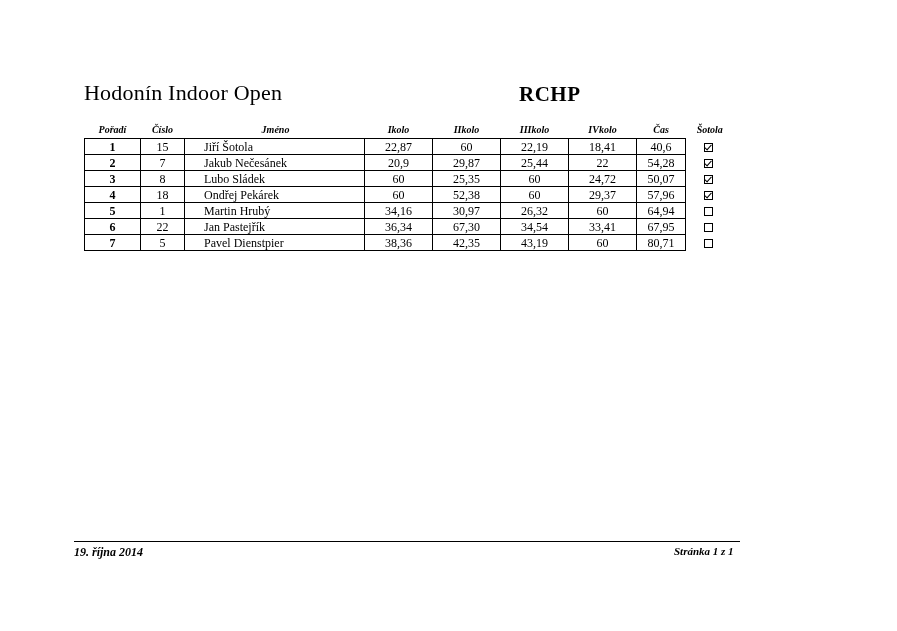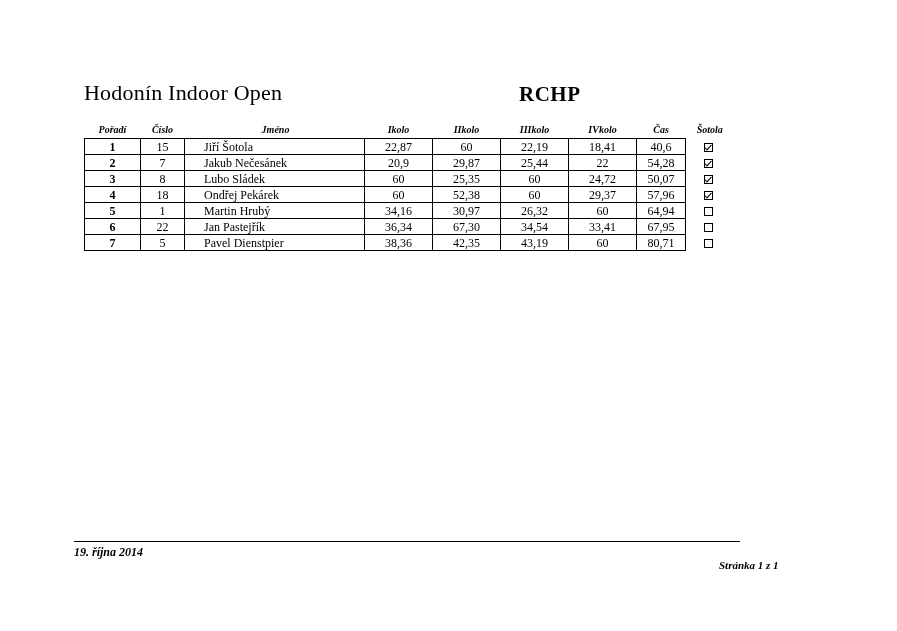--- a/index.html
+++ b/index.html
@@ -134,28 +134,27 @@
     left: 74px;
     top: 545px;
     font-size: 12px;
     font-style: italic;
     font-weight: bold;
     font-family: "Liberation Serif", serif;
     white-space: nowrap;
   }
   .footer-right {
     position: absolute;
-    left: 719px;
+    left: 674px;
     top: 545px;
     font-size: 11px;
     font-style: italic;
     font-weight: bold;
     font-family: "Liberation Serif", serif;
     white-space: nowrap;
-    margin-top: 14px;
   }
 </style>
 </head>
 <body>
 
 <div class="page">
 
   <div class="doc-title">Hodonín Indoor Open</div>
   <div class="doc-subtitle">RCHP</div>
 

